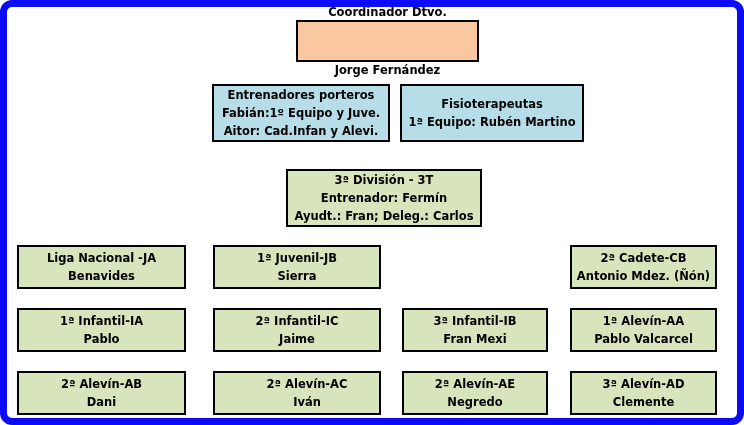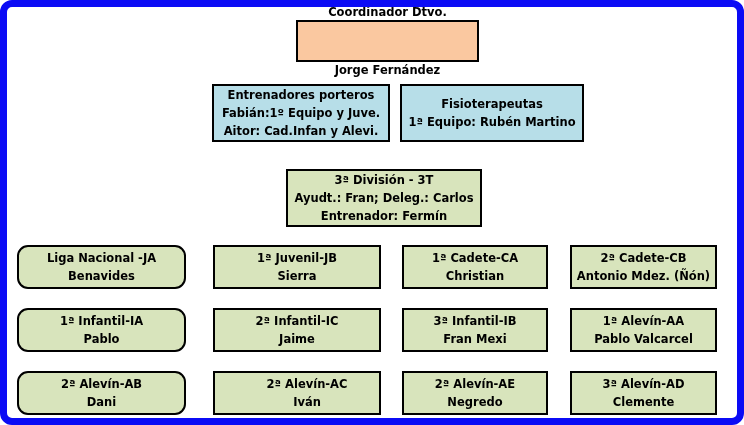--- a/index.html
+++ b/index.html
@@ -30,21 +30,21 @@
     color: #000000;
     white-space: nowrap;
   }
 
   .root-box     { left: 289px; top: 13px;  width: 183px; height: 42px; }
   .staff-left   { left: 205px; top: 77px;  width: 178px; height: 58px; }
   .staff-right  { left: 393px; top: 77px;  width: 184px; height: 58px; }
   .division-box { left: 279px; top: 162px; width: 196px; height: 58px; text-align: right; }
 
   .team { height: 44px; }
-  .c0 { left: 10px;  width: 169px; border-radius: 11px; }
+  .c0 { left: 10px;  width: 169px; }
   .c1 { left: 206px; width: 168px; }
   .c2 { left: 395px; width: 146px; }
   .c3 { left: 563px; width: 147px; }
   .r0 { top: 238px; }
   .r1 { top: 301px; }
   .r2 { top: 364px; }
 </style>
 </head>
 <body>
 
@@ -61,35 +61,31 @@
     <span>Aitor: Cad.Infan y Alevi.</span>
   </div>
 
   <div class="box staff-right" style="background-color: rgb(183, 222, 232);">
     <span>Fisioterapeutas</span>
     <span>1ª Equipo: Rubén Martino</span>
   </div>
 
   <div class="box division-box" style="background-color: rgb(216, 228, 188);">
     <span>3ª División - 3T</span>
+    <span>Entrenador: Fermín</span>
     <span>Ayudt.: Fran; Deleg.: Carlos</span>
-    <span>Entrenador: Fermín</span>
   </div>
 
   <div class="box team r0 c0" style="background-color: rgb(216, 228, 188);">
     <span>Liga Nacional -JA</span>
     <span>Benavides</span>
   </div>
   <div class="box team r0 c1" style="background-color: rgb(216, 228, 188);">
     <span>1ª Juvenil-JB</span>
     <span>Sierra</span>
-  </div>
-  <div class="box team r0 c2" style="background-color: rgb(216, 228, 188);">
-    <span>1ª Cadete-CA</span>
-    <span>Christian</span>
   </div>
   <div class="box team r0 c3" style="background-color: rgb(216, 228, 188);">
     <span>2ª Cadete-CB</span>
     <span>Antonio Mdez. (Ñón)</span>
   </div>
 
   <div class="box team r1 c0" style="background-color: rgb(216, 228, 188);">
     <span>1ª Infantil-IA</span>
     <span>Pablo</span>
   </div>

